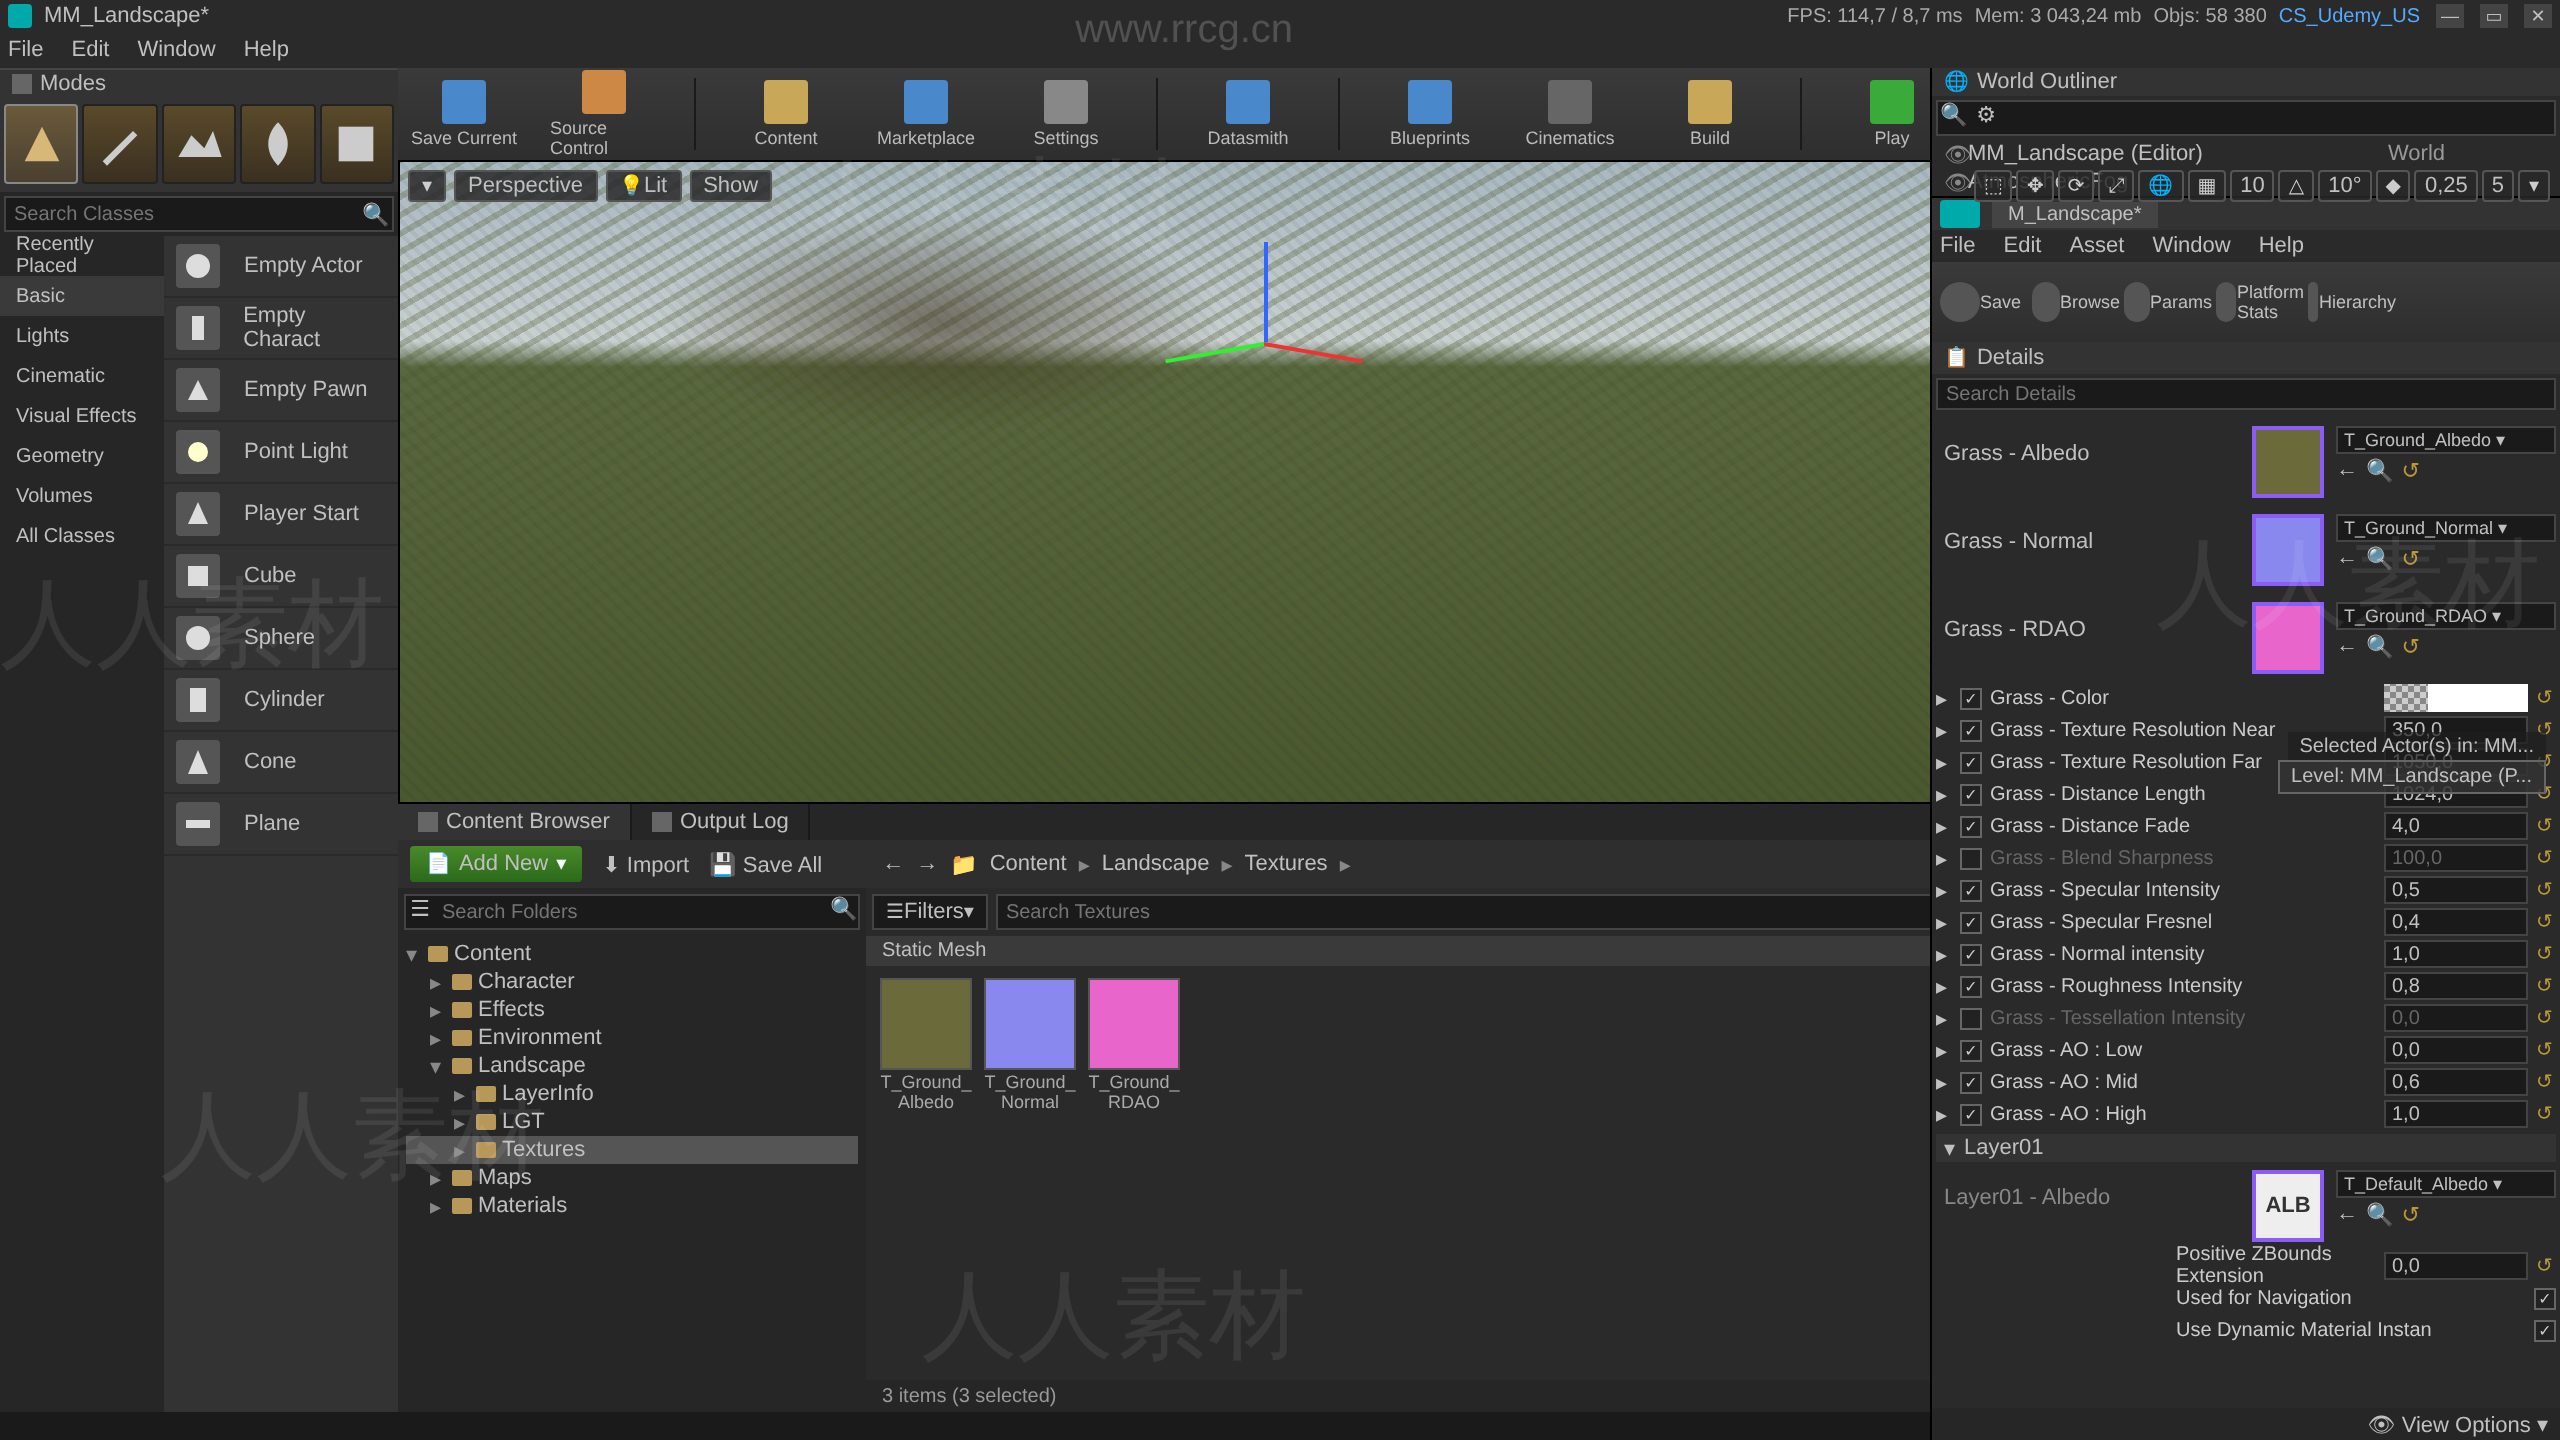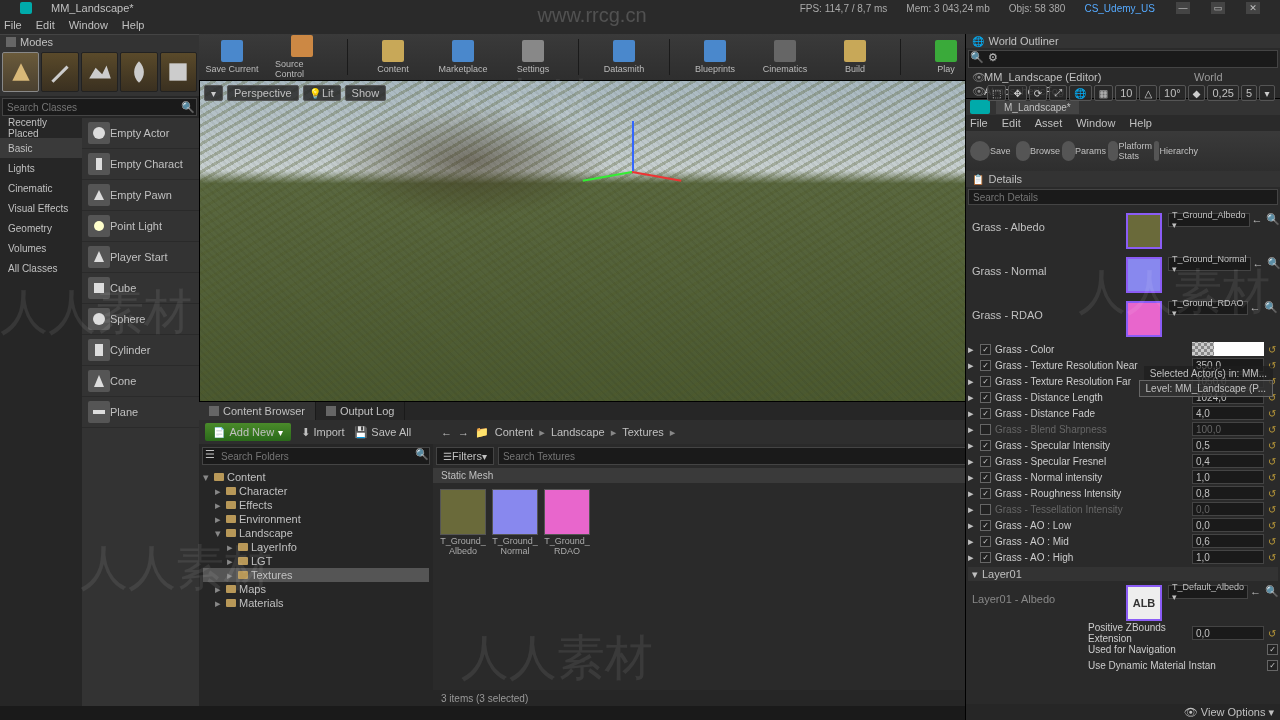--- a/index.html
+++ b/index.html
@@ -1,17 +1,17 @@
 <!DOCTYPE html>
 <html><head>
 <meta charset="utf-8">
 <style>
 *{margin:0;padding:0;box-sizing:border-box;font-family:Tahoma,Arial,sans-serif;font-size:11px;color:#c0c0c0;user-select:none}
 body{background:#1a1a1a;width:1280px;height:720px;overflow:hidden;position:relative}
-.titlebar{height:16px;background:#2a2a2a;display:flex;align-items:center;padding:0 20px;gap:19px}
+.titlebar{height:16px;background:#2a2a2a;display:flex;align-items:center;padding:0 4px;gap:6px}
 .titlebar .ue-logo{width:12px;height:12px;background:#0aa;border-radius:2px}
 .titlebar .spacer{flex:1}
 .titlebar .stats{font-size:10px;color:#aaa}
 .winbtn{width:14px;height:12px;background:#444;display:inline-flex;align-items:center;justify-content:center;margin-left:2px;font-size:9px}
 .menubar{height:18px;background:#2a2a2a;display:flex;align-items:center;padding:0 4px;gap:14px}
 .menubar span{cursor:pointer}
 .modes-hdr{height:14px;background:#333;border-top:1px solid #444;display:flex;align-items:center;padding:0 6px;font-size:10px}
 .modes-hdr .icon{width:10px;height:10px;background:#666;margin-right:4px}
 .main{display:flex;height:calc(100% - 48px)}
 .left{width:199px;background:#262626;display:flex;flex-direction:column}
@@ -19,21 +19,21 @@
 .mode-icons .mi{flex:1;background:linear-gradient(180deg,#5a4a2a,#3a3020);border:1px solid #222;border-radius:2px;display:flex;align-items:center;justify-content:center}
 .mode-icons .mi.sel{background:linear-gradient(180deg,#6a5a3a,#4a4030);border:1px solid #888}
 .mode-icons .mi svg{width:26px;height:26px}
 .search-row{display:flex;height:18px;background:#1a1a1a;border:1px solid #444;margin:2px}
 .search-row input{flex:1;background:transparent;border:none;color:#888;padding:0 4px;outline:none;font-size:10px}
 .search-row .sicon{width:16px;display:flex;align-items:center;justify-content:center;color:#888}
 .cat-list{background:#262626}
 .cat-list .cat{height:20px;display:flex;align-items:center;padding:0 8px;cursor:pointer;font-size:10px}
 .cat-list .cat.sel{background:#3a3a3a}
 .actor-list{background:#333;flex:0 0 auto}
-.actor-list .ar{height:31px;display:flex;align-items:center;gap:0;padding:0 6px;border-bottom:1px solid #2a2a2a}
+.actor-list .ar{height:31px;display:flex;align-items:center;gap:12px;padding:0 6px;border-bottom:1px solid #2a2a2a}
 .actor-list .ar .aicon{width:22px;height:22px;background:#555;border-radius:2px;display:flex;align-items:center;justify-content:center}
 .actor-list .ar .aicon svg{width:18px;height:18px}
 .center{flex:1;display:flex;flex-direction:column;background:#222}
 .toolbar{height:46px;background:linear-gradient(180deg,#3a3a3a,#2e2e2e);display:flex;align-items:center;padding:0 6px;gap:16px}
 .toolbar .sep{width:1px;height:36px;background:#1a1a1a;margin:0 2px}
 .tbtn{display:flex;flex-direction:column;align-items:center;justify-content:center;width:54px;height:44px;cursor:pointer;border-radius:2px}
 .tbtn .ticon{width:22px;height:22px;border-radius:2px;margin-bottom:2px;display:flex;align-items:center;justify-content:center}
 .tbtn .tlbl{font-size:9px;color:#bbb}
 .viewport{flex:1;position:relative;background:linear-gradient(180deg,#a8b8c0 0%,#c8d0d0 28%,#5a6840 32%,#4a5830 100%);border:1px solid #000;overflow:hidden}
 .viewport::before{content:"";position:absolute;inset:0;background:
@@ -107,21 +107,21 @@
 .details-body{flex:1;overflow-y:auto;padding:2px}
 .prow{display:flex;align-items:center;height:16px;gap:4px}
 .prow .chk{width:11px;height:11px;border:1px solid #666;background:#222;display:flex;align-items:center;justify-content:center;font-size:8px;color:#ccc}
 .prow .chk.on::before{content:"✓"}
 .prow .plabel{flex:1;font-size:10px;color:#ccc}
 .prow .pval{width:72px;height:14px;background:#1a1a1a;border:1px solid #444;font-size:10px;padding:0 3px;display:flex;align-items:center}
 .prow .reset{width:10px;color:#b89838;font-size:10px}
 .tex-row{display:flex;align-items:flex-start;padding:4px 0;gap:6px}
 .tex-row .tleft{flex:1;display:flex;gap:4px;padding-top:8px}
 .tex-row .tthumb{width:36px;height:36px;border:2px solid #8b5cf6}
-.tex-row .tright{width:110px;display:flex;flex-direction:row;gap:2px}
+.tex-row .tright{width:110px;display:flex;flex-direction:column;gap:2px}
 .tex-row .tname{height:14px;background:#1a1a1a;border:1px solid #444;font-size:9px;padding:0 3px;display:flex;align-items:center}
 .tex-row .tctrl{display:flex;gap:4px;font-size:10px;color:#999}
 .prow.dis .plabel,.prow.dis .pval{color:#666}
 .grp-hdr{height:14px;display:flex;align-items:center;font-size:10px;color:#ccc;background:#333;padding:0 4px;margin-top:2px}
 .grp-hdr .arr{width:10px}
 .bottom-opts{height:16px;background:#262626;display:flex;align-items:center;justify-content:flex-end;padding:0 6px;gap:6px;font-size:10px}
 .watermark{position:absolute;color:rgba(255,255,255,0.08);font-size:48px;pointer-events:none;z-index:100}
 </style>
 </head>
 <body>

